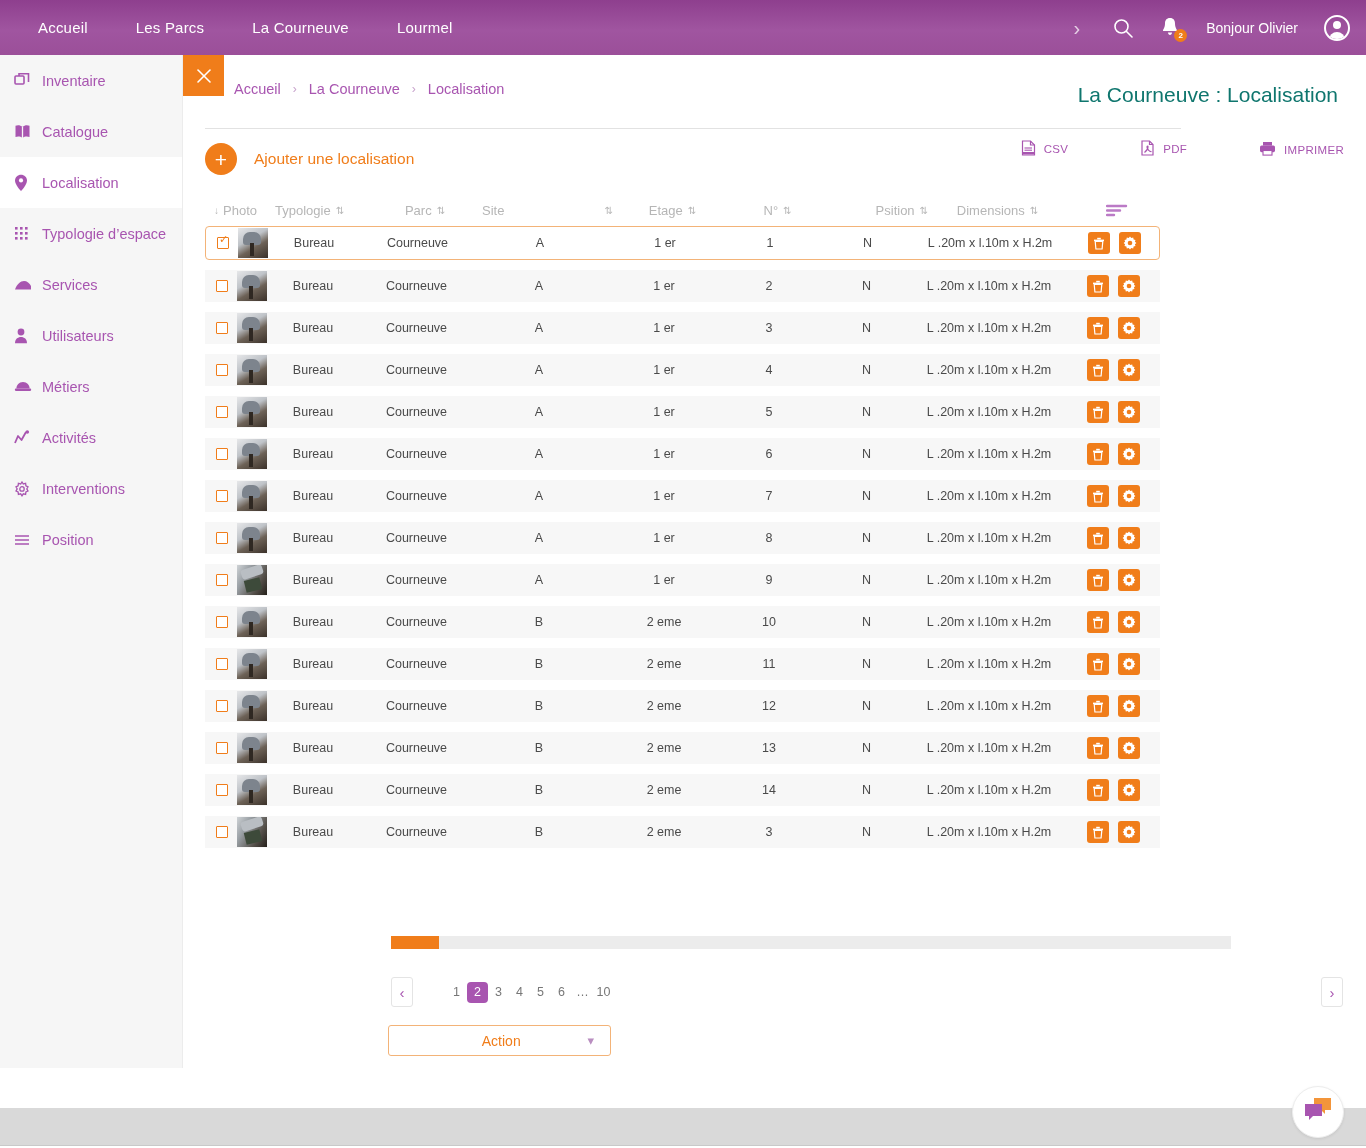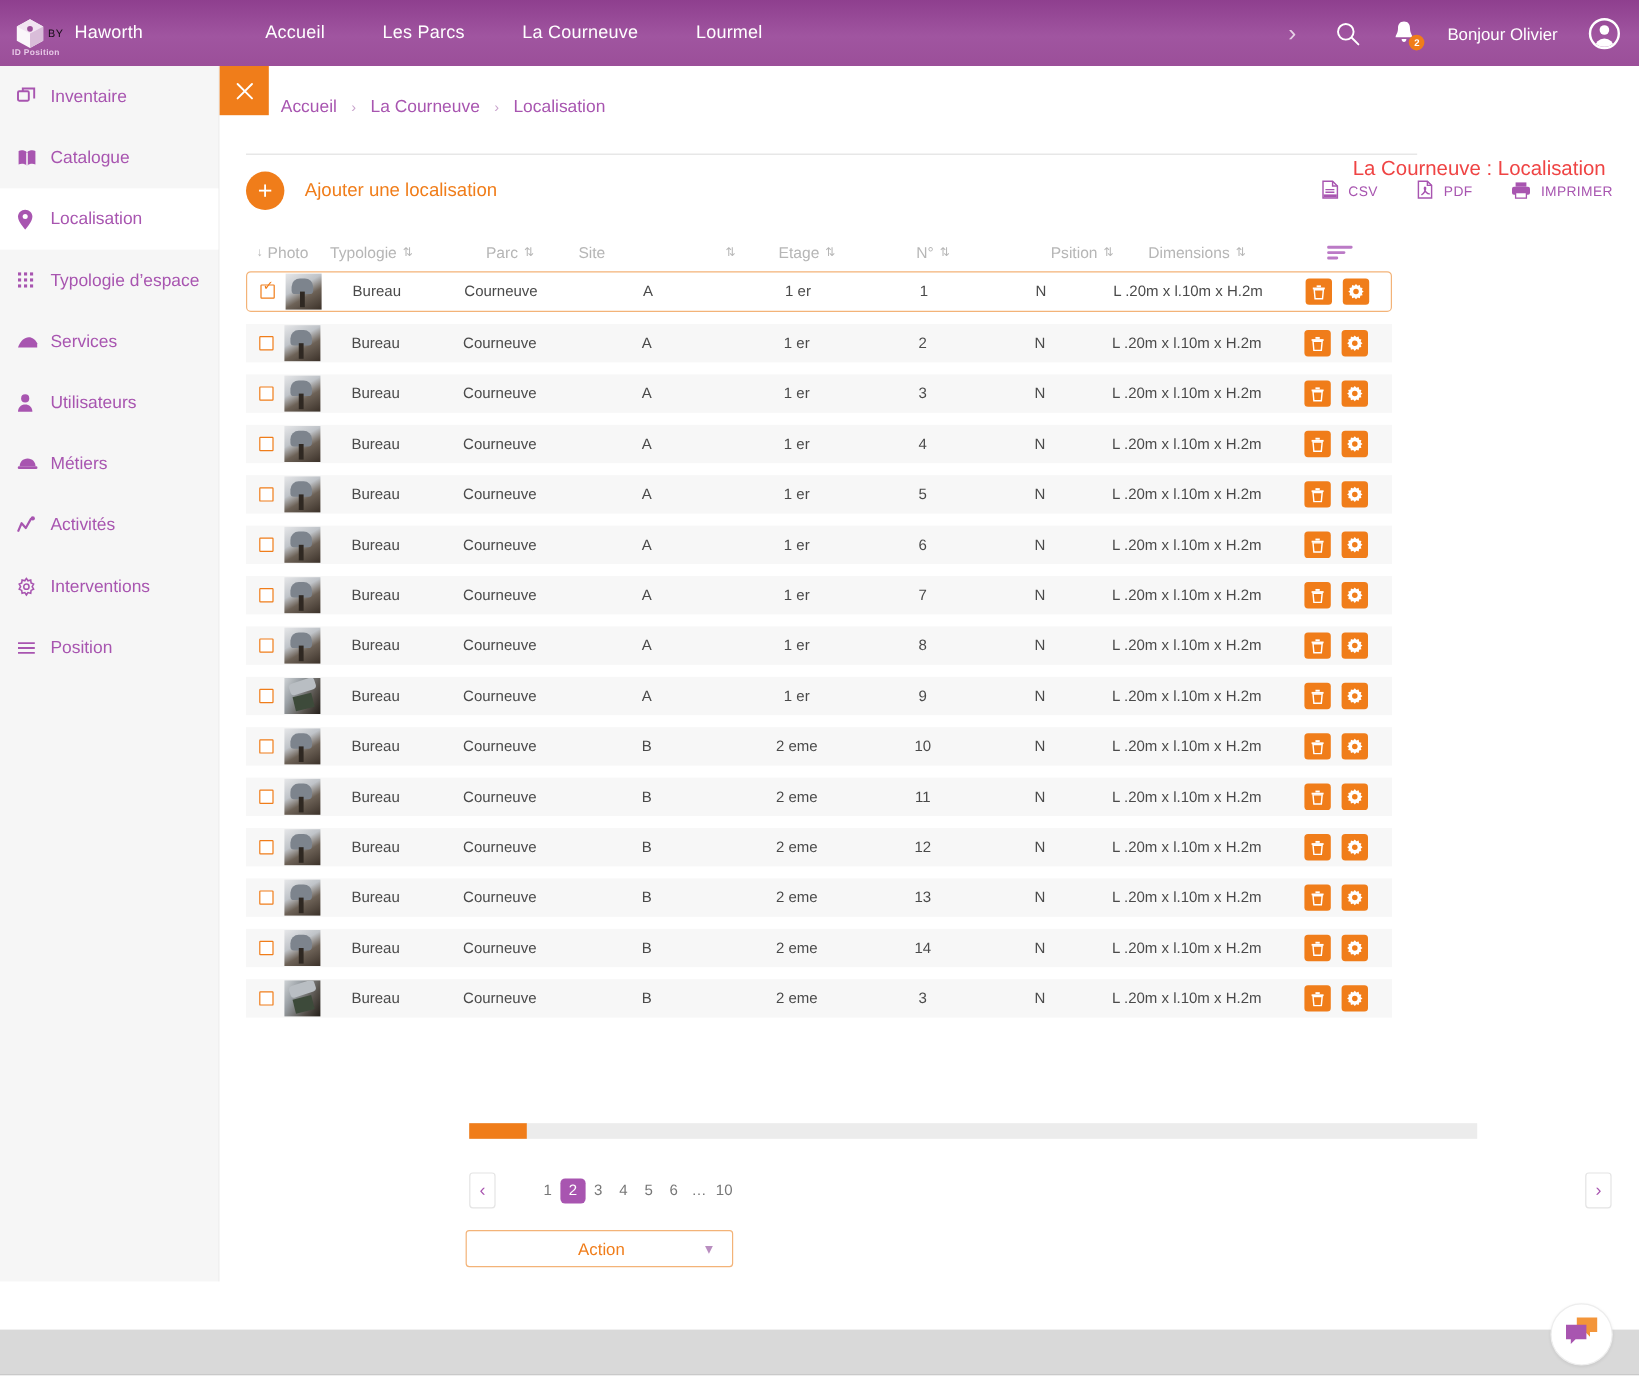--- a/index.html
+++ b/index.html
@@ -61,35 +61,35 @@
   .closebtn { position:absolute; top:0; left:0; width:41px; height:41px;
               background:#f07d1a; display:flex; align-items:center;
               justify-content:center; cursor:pointer; }
   .closebtn svg { display:block; }
 
   .crumbrow { position:absolute; top:26px; left:51px; display:flex; align-items:center;
               gap:12px; color:#a855b0; font-size:14.5px; }
   .crumb { cursor:pointer; }
   .crumb-sep { color:#c9a4cd; font-size:12px; }
 
-  .pagetitle { position:absolute; top:28px; right:28px; color:#ef4444;
-               font-size:17px; white-space:nowrap;margin-top:48px; }
+  .pagetitle { position:absolute; top:28px; right:28px; color:#0f766e;
+               font-size:21px; white-space:nowrap; }
 
   .hr { position:absolute; top:73px; left:22px; width:976px; height:1px;
         background:#e2e2e2; }
 
   .addrow { position:absolute; top:88px; left:22px; display:flex; align-items:center;
             cursor:pointer; }
   .plus { width:32px; height:32px; border-radius:50%; background:#f07d1a; color:#fff;
           font-size:21px; display:flex; align-items:center; justify-content:center;
           line-height:1; }
   .addlabel { margin-left:17px; color:#f07d1a; font-size:15.5px; }
 
-  .exports { position:absolute; top:95px; right:22px; display:flex; align-items:flex-end;
-             gap:32px; }
+  .exports { position:absolute; top:85px; right:22px; display:flex; align-items:flex-end;
+             gap:72px; }
   .exp { display:flex; align-items:center; gap:8px; color:#a855b0; font-size:11.5px;
          cursor:pointer; letter-spacing:.3px; }
 
   
   .tablewrap { position:absolute; top:140px; left:22px; width:955px; }
   .thead { display:flex; align-items:center; height:31px; color:#b6b6b6;
            font-size:13px; }
   .th { display:flex; align-items:center; gap:5px; }
   .arrows { font-size:10px; line-height:1; letter-spacing:-1px; color:#b6b6b6;}
   .th-sorticon { margin-left:auto; }
@@ -156,33 +156,20 @@
           border-radius:50%; background:#fff; border:1px solid #ededed;
           display:flex; align-items:center; justify-content:center; cursor:pointer;
           box-shadow:0 1px 3px rgba(0,0,0,.08); }
 </style>
 </head>
 <body>
 
 <div class="page">
 
   <div class="topbar">
-    <div class="brand">
-      <div class="brand-cube">
-        <svg width="30" height="30" viewBox="0 0 30 30">
-          <path d="M15 3 L26 9 L26 21 L15 27 L4 21 L4 9 Z" fill="#ffffff" opacity="0.95"></path>
-          <path d="M15 3 L26 9 L15 15 L4 9 Z" fill="#f1e4f1"></path>
-          <path d="M15 15 L26 9 L26 21 L15 27 Z" fill="#d9bdd9"></path>
-          <circle cx="15" cy="11" r="2.4" fill="#9b4f99"></circle>
-        </svg>
-      </div>
-      <span class="brand-by">BY</span>
-      <span class="brand-text">Haworth</span>
-      <span class="brand-sub">ID Position</span>
-    </div>
 
     <div class="navtabs">
       <div class="navtab">Accueil</div>
       <div class="navtab">Les Parcs</div>
       <div class="navtab">La Courneuve</div>
       <div class="navtab">Lourmel</div>
     </div>
 
     <div class="topright">
       <div class="chev-right">›</div>

